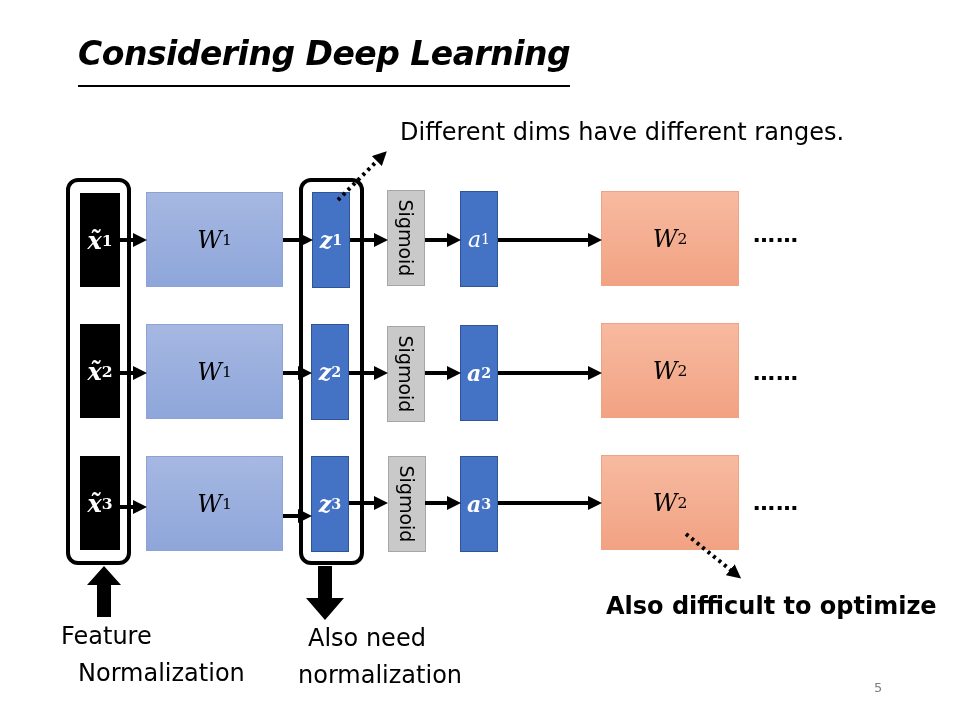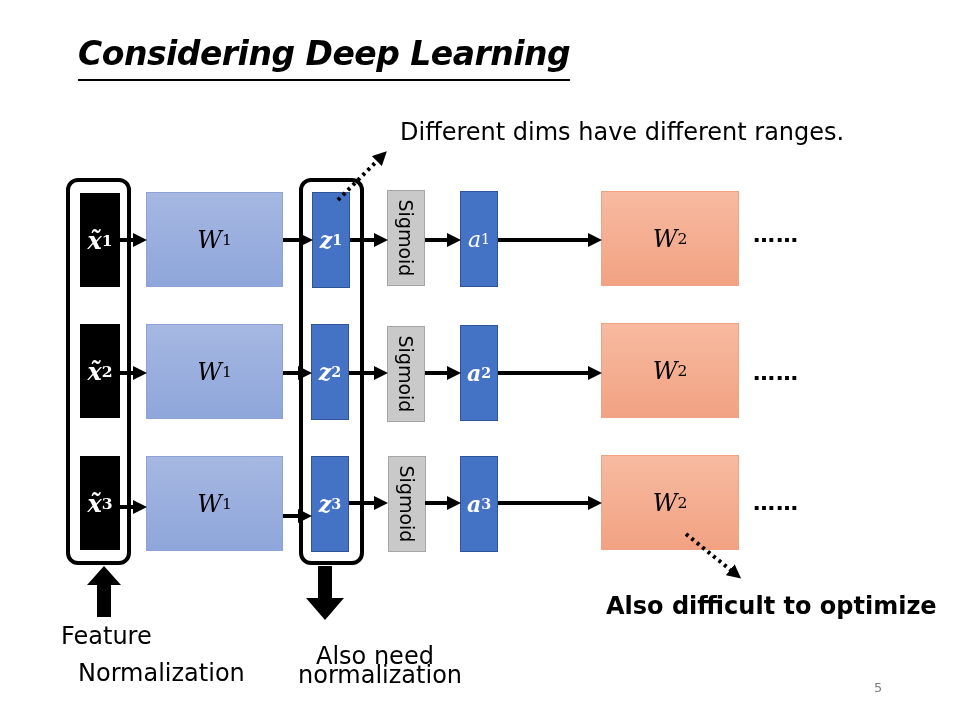--- a/index.html
+++ b/index.html
@@ -1,18 +1,18 @@
 <!DOCTYPE html>
 <html><head>
 <meta charset="utf-8">
 <style>
   html, body { margin: 0; padding: 0; background: #ffffff; }
   body { width: 960px; height: 720px; position: relative; overflow: hidden; font-family: "DejaVu Sans", sans-serif; color: #000; }
   .abs { position: absolute; }
-  .title { left: 78px; top: 34px; font-size: 33px; font-weight: bold; font-style: italic; letter-spacing: -0.5px; border-bottom: 2px solid #000; padding-bottom: 6px; white-space: nowrap; font-family: "DejaVu Sans", sans-serif; }
+  .title { left: 78px; top: 34px; font-size: 33px; font-weight: bold; font-style: italic; letter-spacing: -0.5px; border-bottom: 2px solid #000; padding-bottom: 12px; white-space: nowrap; font-family: "DejaVu Sans", sans-serif; }
   .note { font-size: 24px; white-space: nowrap; font-family: "DejaVu Sans", sans-serif; }
   .x-box { background: #000; color: #fff; width: 40px; height: 94px; display: flex; align-items: center; justify-content: center; font-family: "DejaVu Serif", serif; font-style: italic; font-weight: bold; font-size: 24px; }
   .w1-box { width: 137px; height: 95px; background: linear-gradient(#a6b8e2, #8ea6da); border: 1px solid #8da3d6; display: flex; align-items: center; justify-content: center; font-family: "DejaVu Serif", serif; font-style: italic; font-size: 24px; box-sizing: border-box; }
   .z-box, .a-box { width: 38px; height: 96px; background: #4472c4; border: 1px solid #2f5597; color: #fff; display: flex; align-items: center; justify-content: center; font-family: "DejaVu Serif", serif; font-weight: bold; font-style: italic; font-size: 22px; box-sizing: border-box; }
   .a-box { font-weight: normal; }
   .a-box.bold { font-weight: bold; }
   .sig-box { width: 38px; height: 96px; background: #c9c9c9; border: 1px solid #a6a6a6; box-sizing: border-box; display: flex; align-items: center; justify-content: center; }
   .sig-box span { transform: rotate(90deg); font-size: 19px; white-space: nowrap; font-family: "DejaVu Sans", sans-serif; }
   .w2-box { width: 138px; height: 95px; background: linear-gradient(#f7baa0, #f2a283); border: 1px solid #eea383; box-sizing: border-box; display: flex; align-items: center; justify-content: center; font-family: "DejaVu Serif", serif; font-style: italic; font-size: 24px; }
   .dots { font-size: 22px; letter-spacing: 1px; font-weight: bold; }
@@ -142,16 +142,16 @@
 
   <polygon points="104,566 121,585 111,585 111,617 97,617 97,585 87,585" fill="#000"></polygon>
   <polygon points="325,620 306,598 318,598 318,566 332,566 332,598 344,598" fill="#000"></polygon>
 </svg>
 
 <div class="abs note" style="left:606px; top:592px;font-weight:bold;">Also difficult to optimize</div>
 
 <div class="abs note" style="left:61px; top:622px;">Feature</div>
 <div class="abs note" style="left:78px; top:659px;">Normalization</div>
 
-<div class="abs note" style="left:316px; top:624px;margin-top:18px;">Also need</div>
+<div class="abs note" style="left:308px; top:624px;">Also need</div>
 <div class="abs note" style="left:298px; top:661px;">normalization</div>
 
 <div class="abs page-num">5</div>
 
 </body></html>

